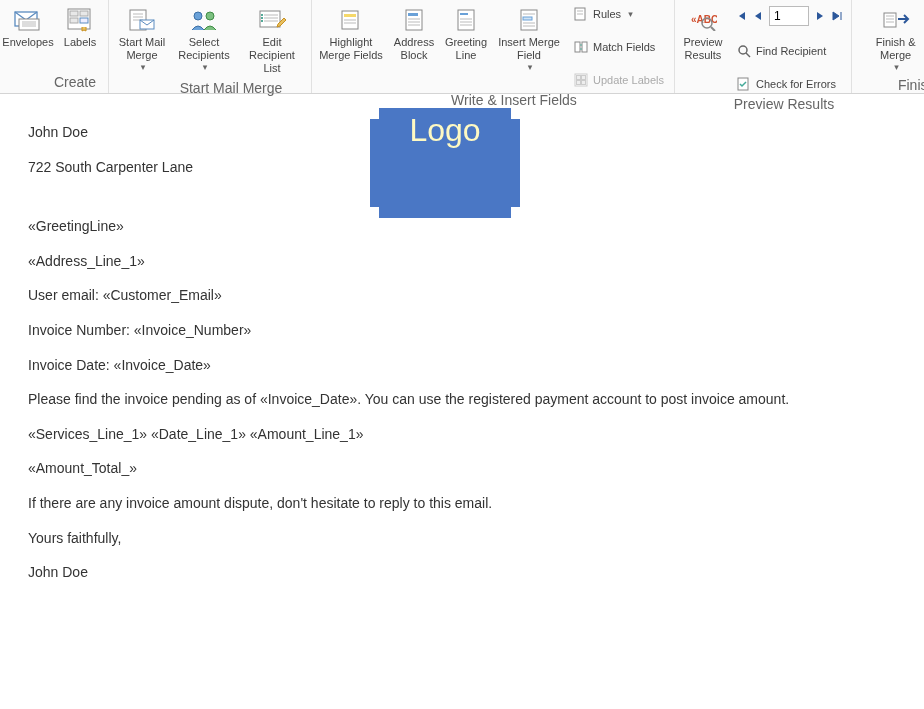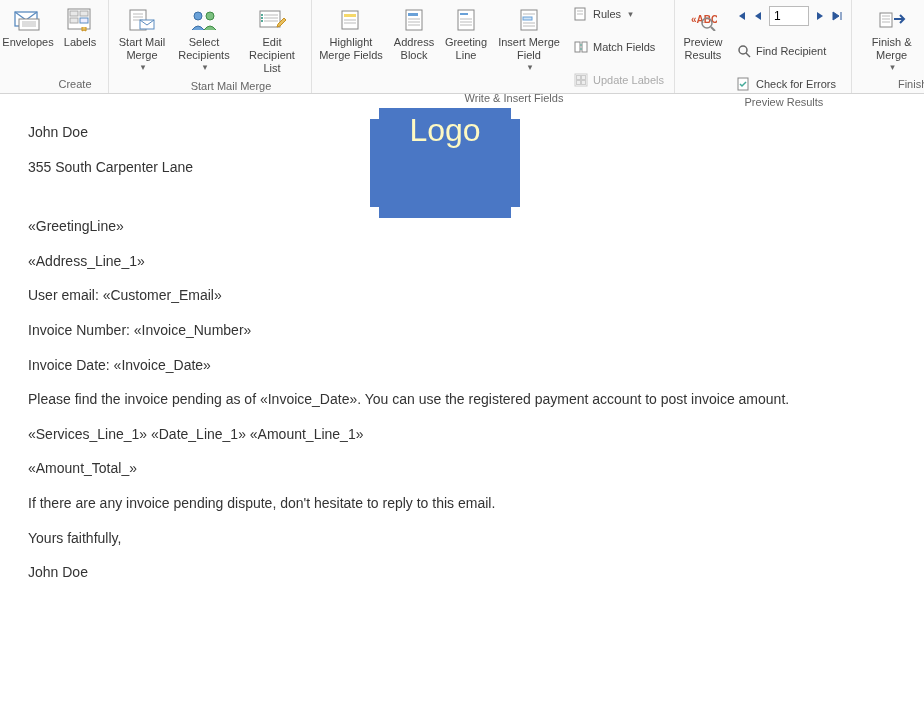--- a/index.html
+++ b/index.html
@@ -24,21 +24,21 @@
     justify-content: space-between;
     border-right: 1px solid #e1e1e1;
     padding: 4px 4px 2px 4px;
   }
   .ribbon-group-buttons {
     display: flex;
     align-items: flex-start;
     gap: 4px;
   }
   .ribbon-group-label {
-    font-size: 11px;
+    font-size: 14px;
     color: #666;
     margin-top: 2px;
     margin-bottom: 1px;
     margin-left: 42px;
   }
   .big-btn {
     display: flex;
     flex-direction: column;
     align-items: center;
     justify-content: flex-start;
@@ -374,27 +374,27 @@
   </div>
 
 </div>
 
 <div class="doc-area">
   <div class="logo-box">
     <span>Logo</span>
   </div>
 
   <p>John Doe</p>
-  <p>355 South Carpenter Lane</p>
+  <p>722 South Carpenter Lane</p>
 
   <p style="margin-top:40px">«GreetingLine»</p>
   <p>«Address_Line_1»</p>
   <p>User email: «Customer_Email»</p>
   <p>Invoice Number: «Invoice_Number»</p>
   <p>Invoice Date: «Invoice_Date»</p>
   <p>Please find the invoice pending as of «Invoice_Date». You can use the registered payment account to post invoice amount.</p>
   <p>«Services_Line_1» «Date_Line_1» «Amount_Line_1»</p>
   <p>«Amount_Total_»</p>
-  <p>If there are any invoice pending dispute, don't hesitate to reply to this email.</p>
+  <p>If there are any invoice amount dispute, don't hesitate to reply to this email.</p>
   <p>Yours faithfully,</p>
   <p>John Doe</p>
 
 </div>
 
 </body></html>

